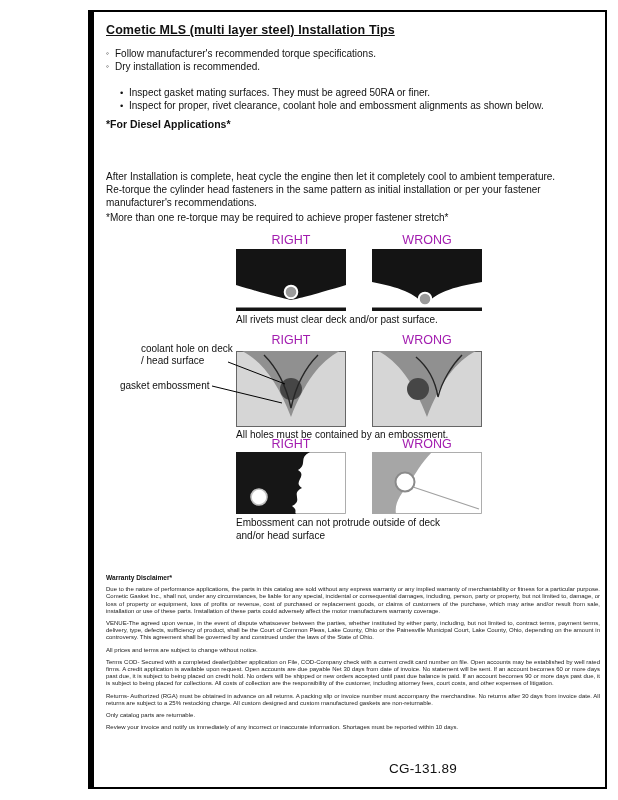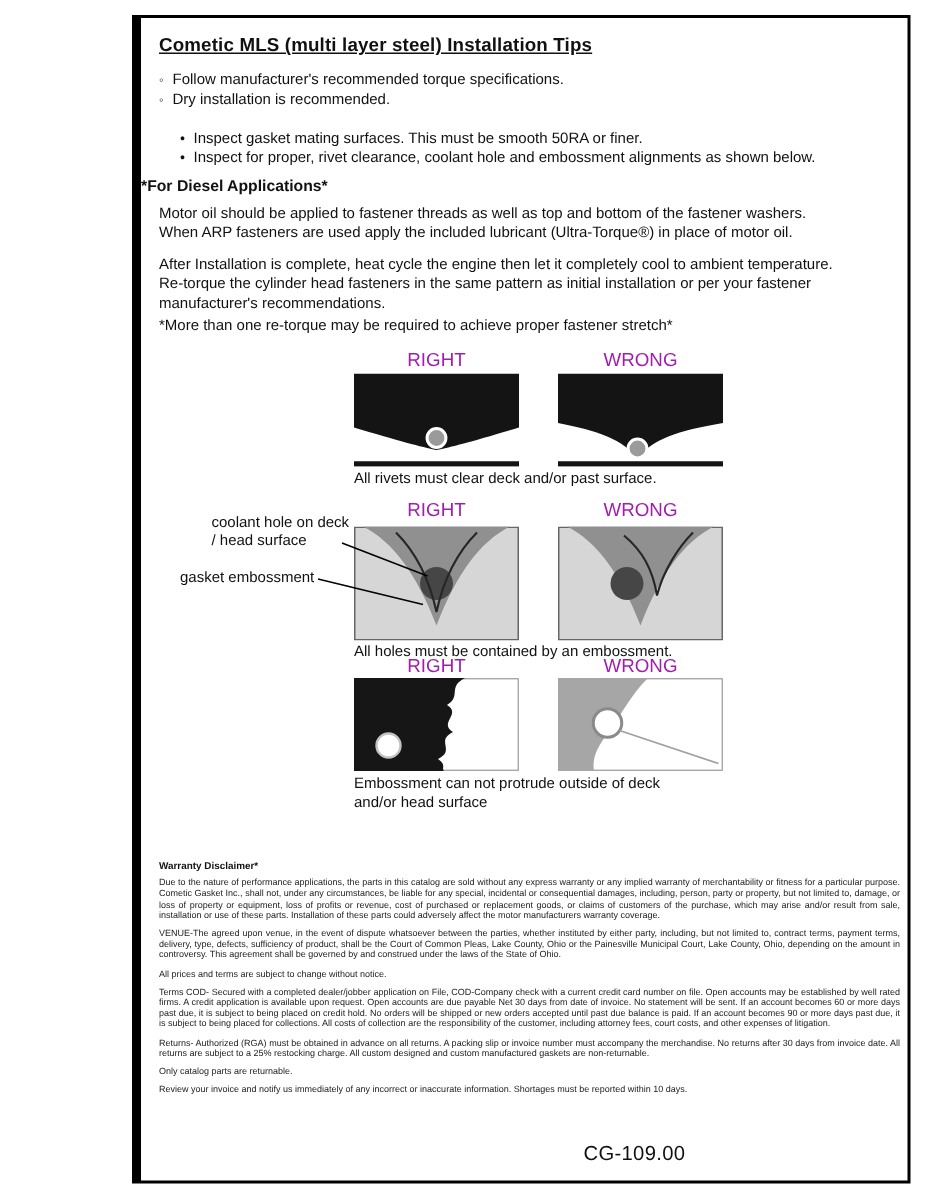--- a/index.html
+++ b/index.html
@@ -8,21 +8,21 @@
   .frame { position:absolute; left:88px; top:10px; width:519px; height:779px; border:2px solid #000; border-left-width:6px; background:#fff; }
 
   .title { position:absolute; left:12px; top:11px; font-size:12.5px; font-weight:bold; text-decoration:underline; letter-spacing:.1px; }
 
   .tips  { position:absolute; left:12px; top:35px; font-size:10px; line-height:13px; }
   .subtips { position:absolute; left:26px; top:74px; font-size:10px; line-height:13px; }
   .tip { white-space:nowrap; }
   .m1 { display:inline-block; width:9px; font-size:8.5px; vertical-align:top; }
   .m2 { display:inline-block; width:9px; font-size:9.5px; vertical-align:top; }
 
-  .diesel-h { position:absolute; left:0; top:106px; font-size:10.5px; font-weight:bold; }
+  .diesel-h { position:absolute; left:12px; top:106px; font-size:10.5px; font-weight:bold; }
   .para { position:absolute; left:12px; font-size:10px; line-height:13px; }
   .p1 { top:124px; width:448px; }
   .p2 { top:158px; width:452px; }
   .note { top:199px; width:460px; }
 
   .dg-h { position:absolute; width:110px; text-align:center; font-size:12.5px; color:#a21caf; }
   .c1 { left:142px; } .c2 { left:278px; }
   .r1 { top:221px; } .r2 { top:321px; } .r3 { top:425px; }
   .panel { position:absolute; width:110px; }
   .panel svg { display:block; width:100%; height:100%; }
@@ -53,26 +53,25 @@
   <div class="frame">
 
     <div class="title">Cometic MLS (multi layer steel) Installation Tips</div>
 
     <div class="tips">
       <div class="tip"><span class="m1">◦</span><span>Follow manufacturer's recommended torque specifications.</span></div>
       <div class="tip"><span class="m1">◦</span><span>Dry installation is recommended.</span></div>
     </div>
 
     <div class="subtips">
-      <div class="tip"><span class="m2">•</span><span>Inspect gasket mating surfaces.  This must be smooth 50RA or finer.</span></div>
+      <div class="tip"><span class="m2">•</span><span>Inspect gasket mating surfaces.  They must be agreed 50RA or finer.</span></div>
       <div class="tip"><span class="m2">•</span><span>Inspect for proper, rivet clearance, coolant hole and embossment alignments as shown below.</span></div>
     </div>
 
     <div class="diesel-h">*For Diesel Applications*</div>
-    <div class="para p1">Motor oil should be applied to fastener threads as well as top and bottom of the fastener washers. When ARP fasteners are used apply the included lubricant (Ultra-Torque®) in place of motor oil.</div>
     <div class="para note">*More than one re-torque may be required to achieve proper fastener stretch*</div>
     <div class="para p2">After Installation is complete, heat cycle the engine then let it completely cool to ambient temperature. Re-torque the cylinder head fasteners in the same pattern as initial installation or per your fastener manufacturer's recommendations.</div>
 
     <div class="dg-h c1 r1">RIGHT</div>
     <div class="dg-h c2 r1">WRONG</div>
     <div class="panel c1 p-r1">
       <svg viewBox="0 0 110 62" preserveAspectRatio="none">
         <rect width="110" height="62" fill="#141414"></rect>
         <path d="M0,62 L0,36 C30,45 45,49 55,51 C65,49 80,45 110,36 L110,62 Z" fill="#ffffff"></path>
         <rect y="58.5" width="110" height="3.5" fill="#141414"></rect>
@@ -139,16 +138,16 @@
       <div class="legal-h">Warranty Disclaimer*</div>
       <p>Due to the nature of performance applications, the parts in this catalog are sold without any express warranty or any implied warranty of merchantability or fitness for a particular purpose.  Cometic Gasket Inc., shall not, under any circumstances, be liable for any special, incidental or consequential damages, including, person, party or property, but not limited to, damage, or loss of property or equipment, loss of profits or revenue, cost of purchased or replacement goods, or claims of customers of the purchase, which may arise and/or result from sale, installation or use of these parts.  Installation of these parts could adversely affect the motor manufacturers warranty coverage.</p>
       <p>VENUE-The agreed upon venue, in the event of dispute whatsoever between the parties, whether instituted by either party, including, but not limited to, contract terms, payment terms, delivery, type, defects, sufficiency of product, shall be the Court of Common Pleas, Lake County, Ohio or the Painesville Municipal Court, Lake County, Ohio, depending on the amount in controversy.  This agreement shall be governed by and construed under the laws of the State of Ohio.</p>
       <p class="short">All prices and terms are subject to change without notice.</p>
       <p>Terms COD- Secured with a completed dealer/jobber application on File, COD-Company check with a current credit card number on file.  Open accounts may be established by well rated firms.  A credit application is available upon request.  Open accounts are due payable Net 30 days from date of invoice.  No statement will be sent.  If an account becomes 60 or more days past due, it is subject to being placed on credit hold.  No orders will be shipped or new orders accepted until past due balance is paid.  If an account becomes 90 or more days past due, it is subject to being placed for collections.  All costs of collection are the responsibility of the customer, including attorney fees, court costs, and other expenses of litigation.</p>
       <p>Returns- Authorized (RGA) must be obtained in advance on all returns.  A packing slip or invoice number must accompany the merchandise.  No returns after 30 days from invoice date.  All returns are subject to a 25% restocking charge.  All custom designed and custom manufactured gaskets are non-returnable.</p>
       <p class="short">Only catalog parts are returnable.</p>
       <p class="short">Review your invoice and notify us immediately of any incorrect or inaccurate information.  Shortages must be reported within 10 days.</p>
     </div>
 
-    <div class="docnum">CG-109.00</div>
+    <div class="docnum">CG-131.89</div>
 
   </div>
 </div>
 
 </body></html>

